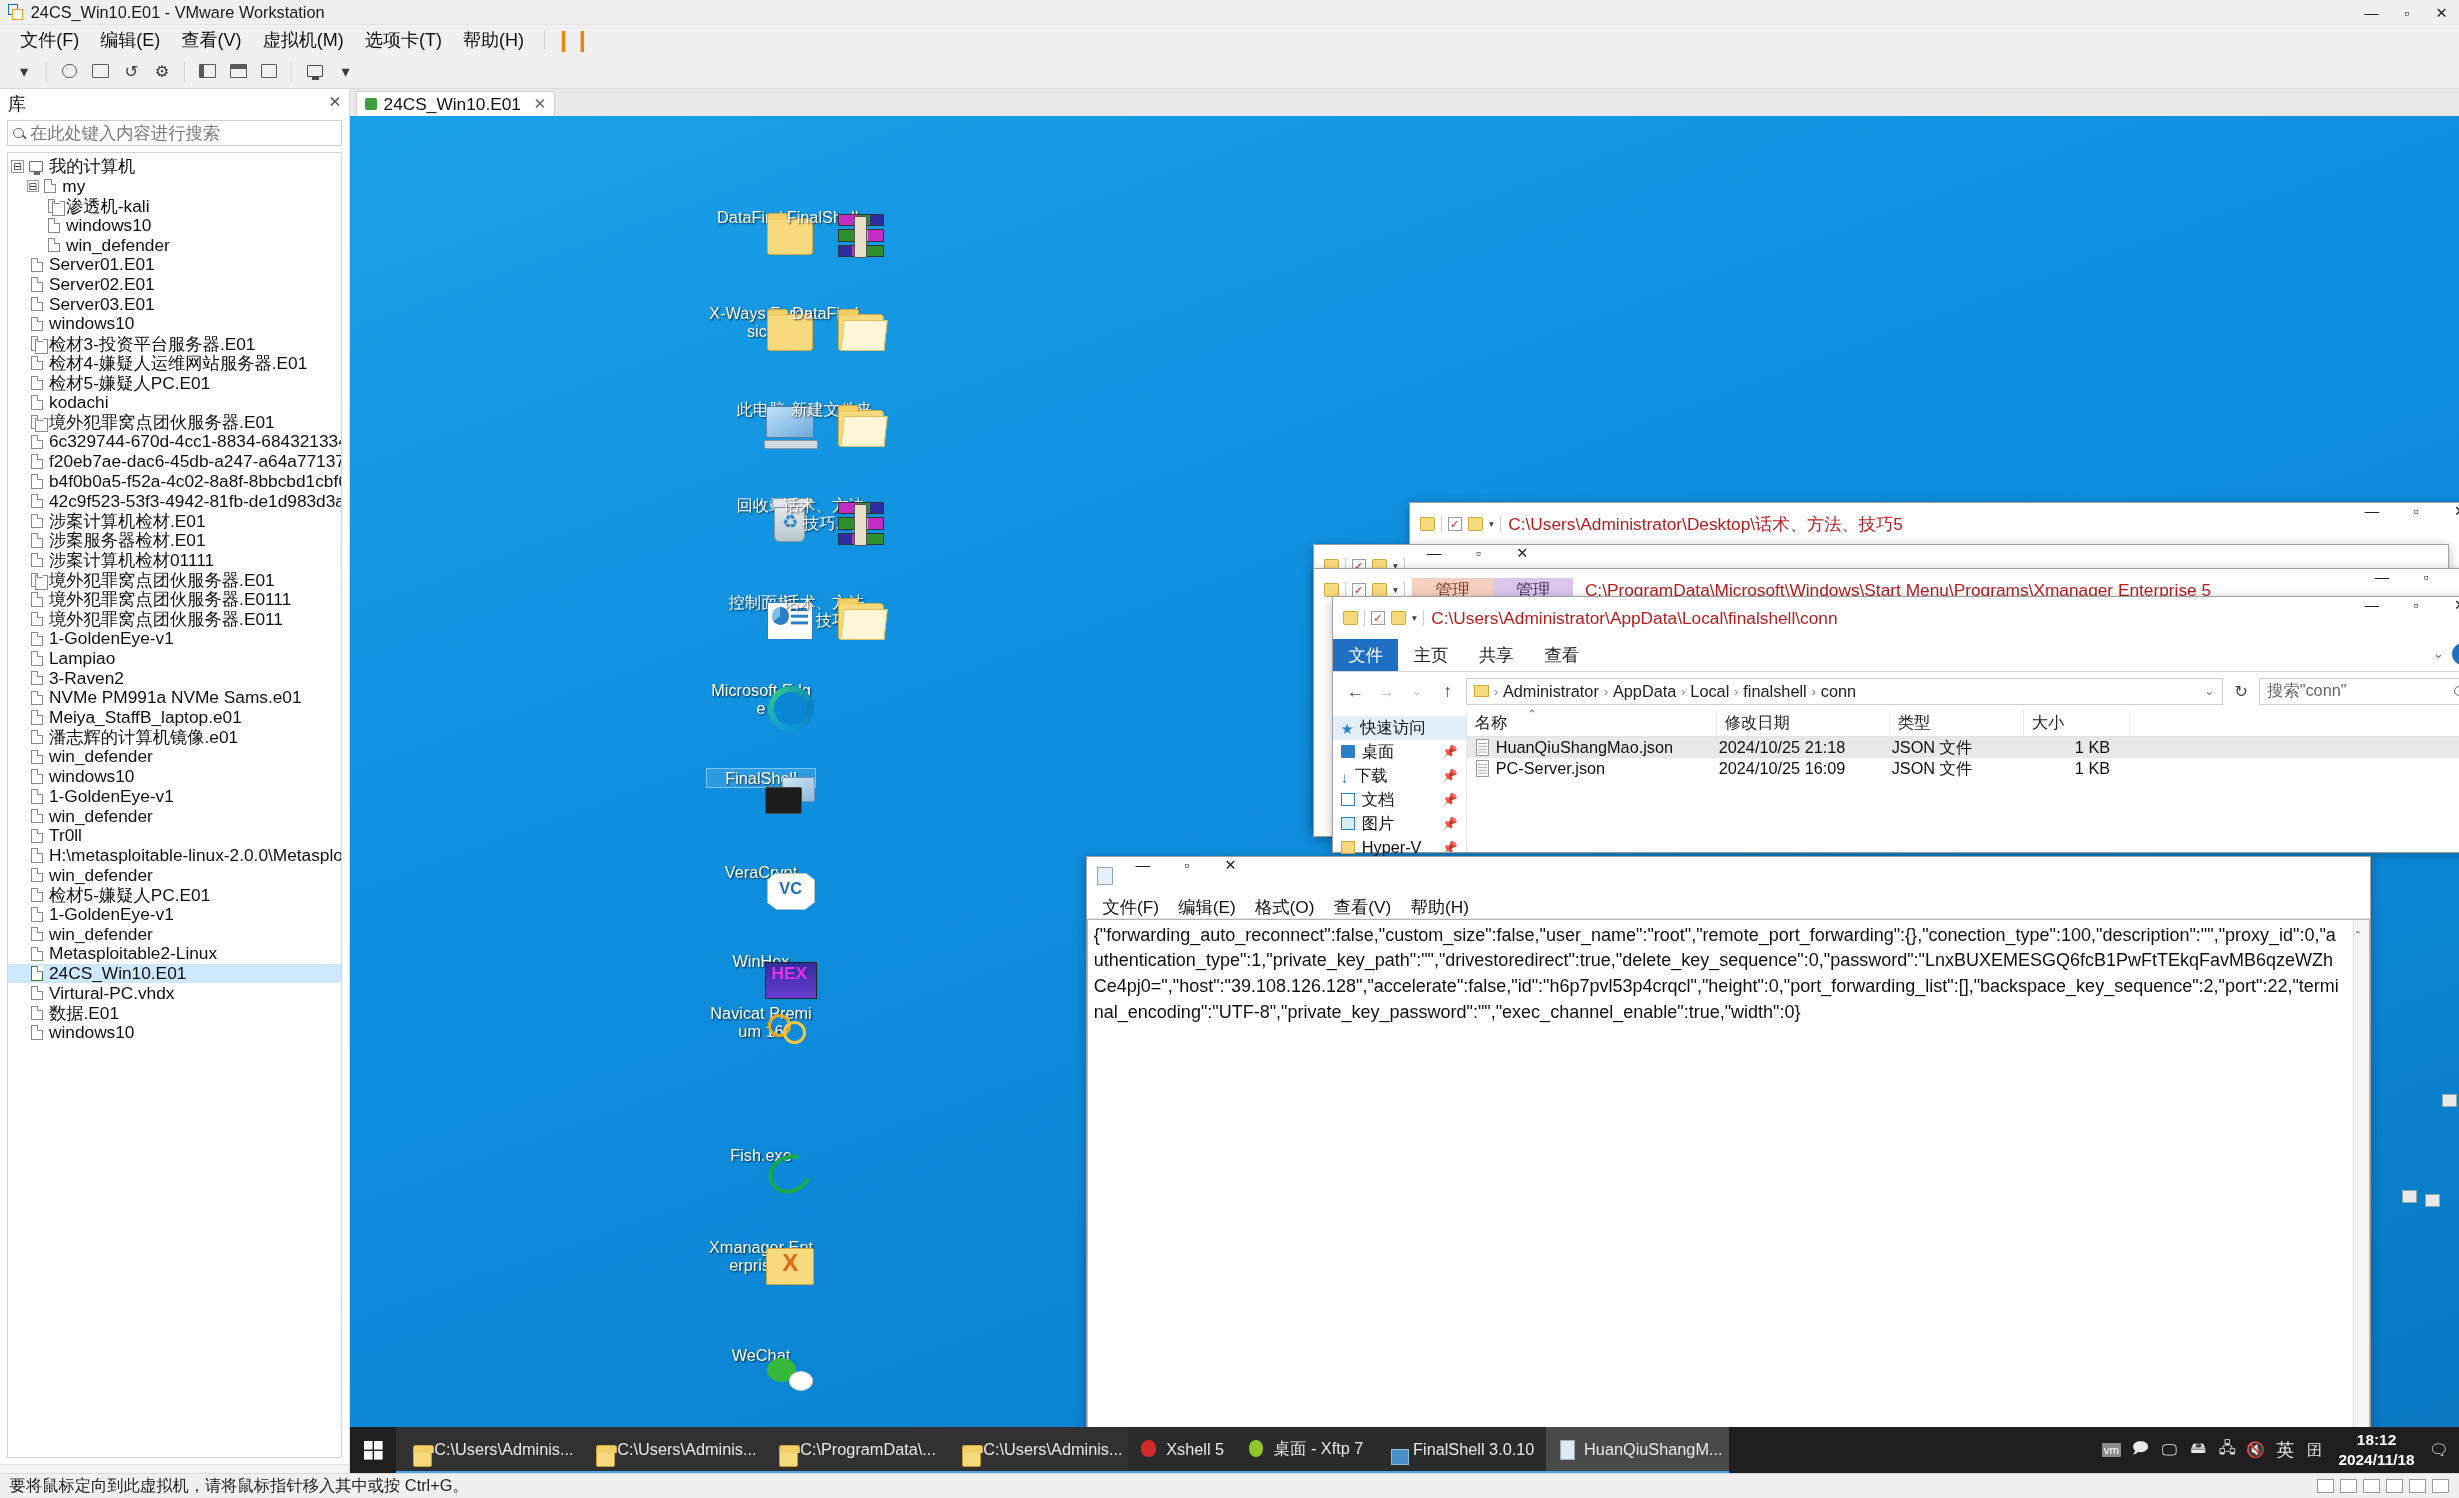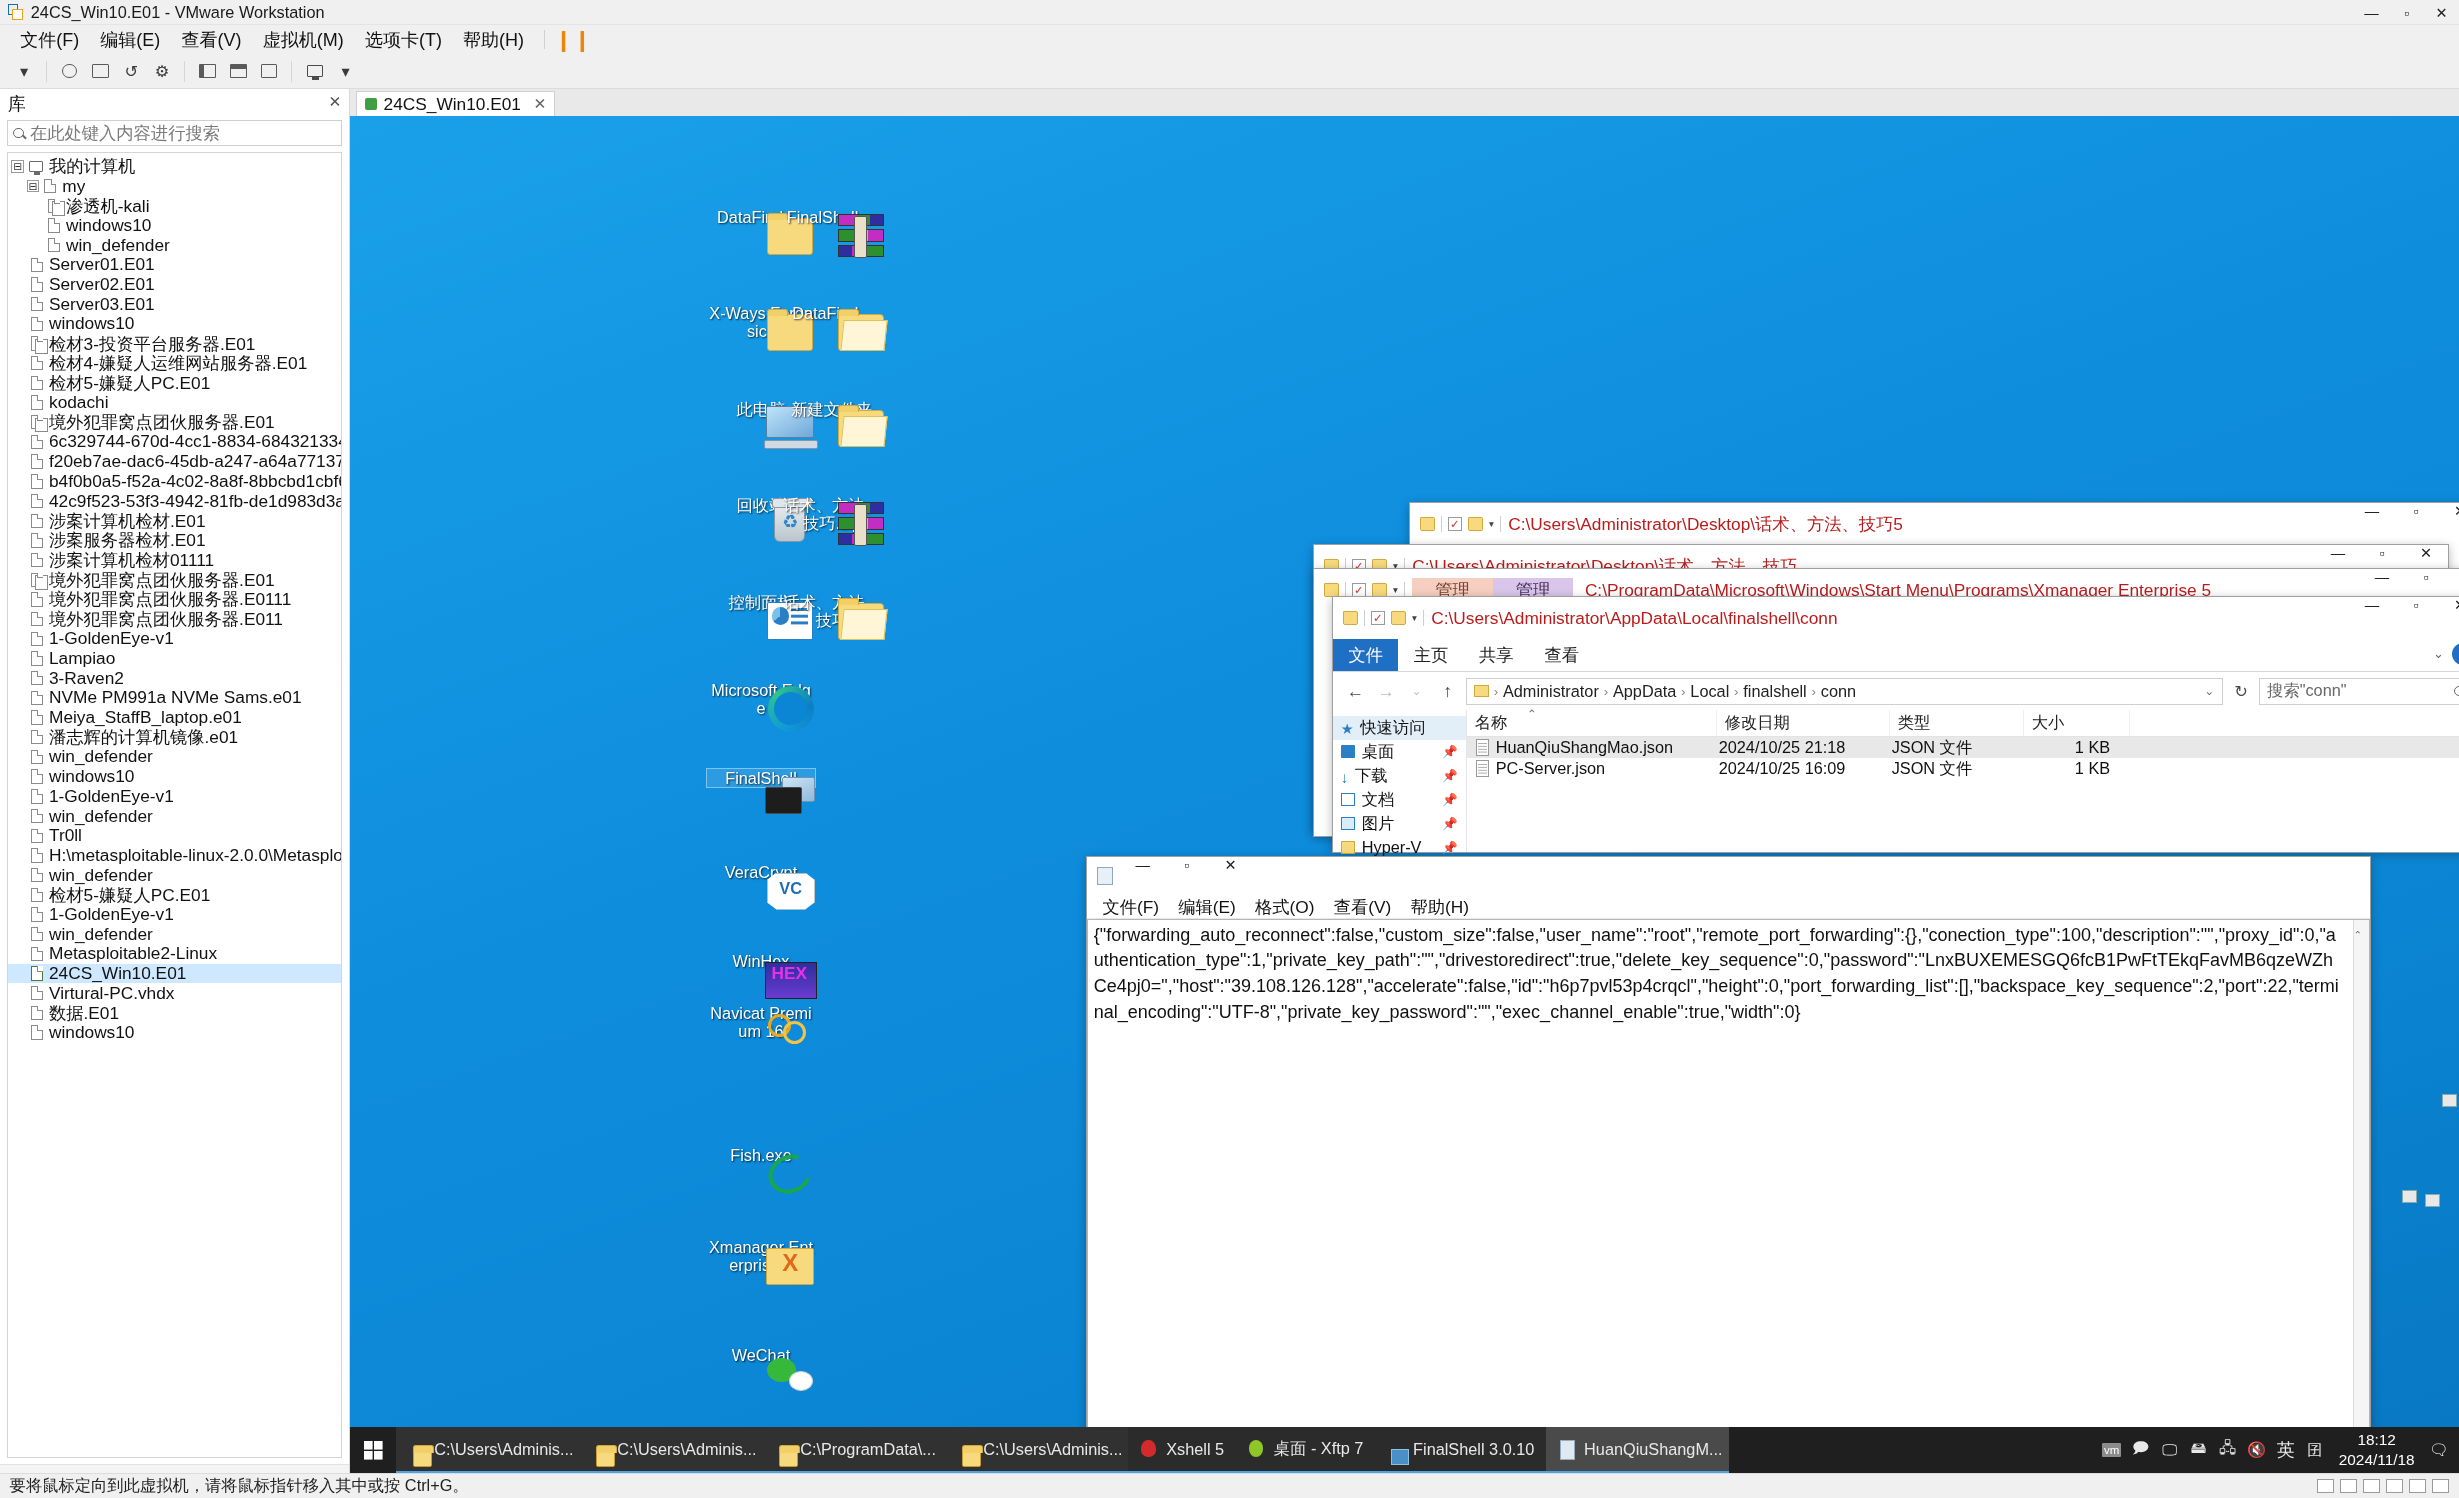--- a/index.html
+++ b/index.html
@@ -203,21 +203,21 @@
   .tbitem.active { background:#4a4a4a; }
   .tb-ico { width:19px;height:17.3px;flex:none; position:relative;}
   .tb-ico.folder { background:#f7d97e; border:1px solid #c79a2c; border-radius:1px 1.9px 1.9px 1.9px;}
   .tb-ico.xshell:after{content:"";position:absolute;left:1.9px;top:0;width:14.4px;height:16.3px;background:#d32b2b;border-radius:50% 50% 45% 45%;}
   .tb-ico.xftp:after{content:"";position:absolute;left:1.9px;top:0;width:14.4px;height:16.3px;background:#8fc72b;border-radius:50%;}
   .tb-ico.fsh:after{content:"";position:absolute;left:1px;top:1px;width:16.3px;height:14.4px;background:#4a90c8;border:1px solid #8fc0e0;}
   .tb-ico.np:after{content:"";position:absolute;left:2.9px;top:0;width:12.5px;height:17.3px;background:#dfe9f2;border:1px solid #9ab;}
   #tray { margin-left:auto; display:flex; align-items:center; gap:0; padding-right:5.8px; color:#fff; }
   .tr-ic { width:29px;height:46px;display:flex;align-items:center;justify-content:center;font-size:15.4px;color:#e9e9e9;}
   .tr-ic .vm { font-size:11.5px; background:#8c8c8c; color:#fff; padding:1px 1.9px; border-radius:1px;}
-  .clock { text-align:center; font-size:15.4px; line-height:1.28; padding:0 9.6px; color:#fff; }
+  .clock { text-align:center; font-size:15.4px; line-height:1.28; padding:0 9.6px; color:#fff;font-weight:bold; }
 
   
   .vm-statusbar { height:25px; background:#f0f0f0; border-top:1px solid #dcdcdc; display:flex; align-items:center;
                   padding:0 9.6px; font-size:16.3px; color:#222; }
   .vm-statusbar .right { margin-left:auto; display:flex; gap:5.8px; }
   .vm-statusbar .right i { width:17.3px;height:13.4px;border:1px solid #9a9a9a;background:#fff;display:block;}
 
   .mini-ic { position:absolute; width:15.4px;height:13.4px;background:#e8e8e8;border:1px solid #8aa; }
 </style>
 </head>
@@ -655,21 +655,20 @@
         <div class="win" style="left:963px;top:428px;width:1136px;height:288px;">
           <div class="win-title">
             <span class="qa">
               <span class="fi"></span>
               <span class="bar"></span>
               <span class="chk">✓</span>
               <span class="fi"></span>
               <span class="dd">▾</span>
               <span class="bar"></span>
             </span>
-            <span class="win-path">C:\Users\Administrator\Desktop\话术、方法、技巧</span>
             <span class="win-ctrl">
               <span>
                   <div>—</div>
                 </span>
               <span>
                   <div>▫</div>
                 </span>
               <span>
                   <div class="cl">✕</div>
                 </span>

